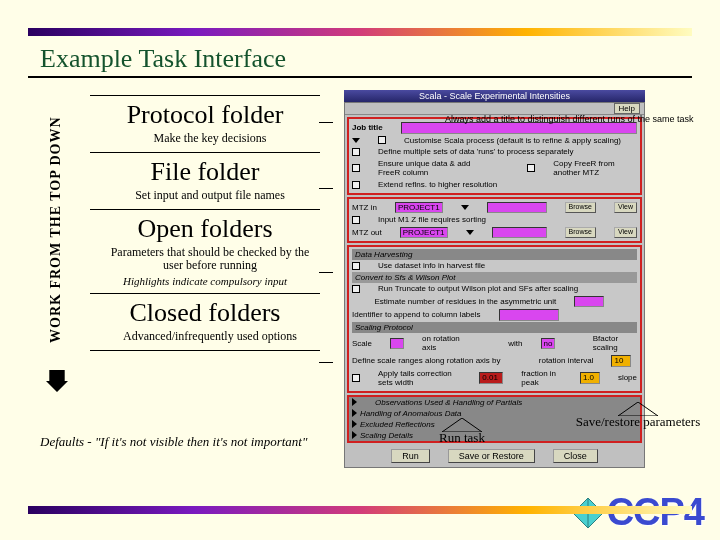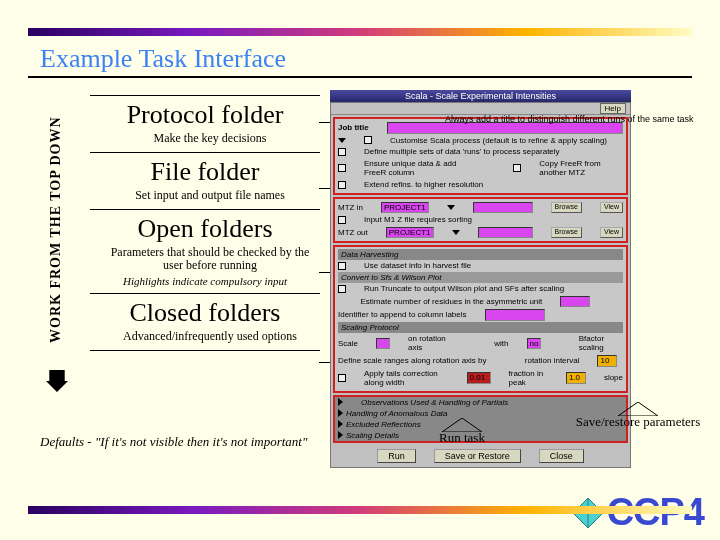--- a/index.html
+++ b/index.html
@@ -1,31 +1,31 @@
 <!DOCTYPE html>
 <html><head>
 <meta charset="utf-8">
 <style>
   * { box-sizing: border-box; margin: 0; padding: 0; }
   body { width: 720px; height: 540px; background: #fffee8; font-family: "Times New Roman", serif; position: relative; overflow: hidden; }
   .gradbar { height: 8px; background: linear-gradient(90deg, #2a0060 0%, #7a1abf 25%, #d23c7a 50%, #ffb300 75%, #fffcc0 100%); }
   .top-gradbar { margin: 28px 28px 0 28px; }
   .bottom-gradbar { position: absolute; left: 28px; right: 28px; bottom: 26px; }
-  .title { font-size: 26px; margin: 8px 0 0 40px; color: #3b82f6; }
+  .title { font-size: 26px; margin: 8px 0 0 40px; color: #14532d; }
   .underline { height: 2px; background: #000; margin: 2px 28px 8px 28px; }
   .vtext { writing-mode: vertical-rl; text-orientation: mixed; transform: rotate(180deg); font-weight: bold; font-size: 14px; letter-spacing: 1px; position: absolute; left: 48px; top: 100px; height: 260px; text-align:center;}
   .arrowdown { position: absolute; left: 46px; top: 370px; width: 22px; height: 22px; }
   .arrowdown svg { width: 22px; height: 22px; }
   .leftcol { position: absolute; left: 90px; top: 95px; width: 230px; }
   .folderbox { border-top: 1px solid #000; padding: 4px 4px 6px 4px; text-align: center; position: relative; }
   .folderbox.last { border-bottom: 1px solid #000; }
   .fb-title { font-size: 26px; }
   .fb-sub { font-size: 12px; margin-top: 2px; line-height: 1.15; margin-left: 10px; }
   .fb-note { font-size: 11px; font-style: italic; margin-top: 2px; }
-  .rightcol { position: absolute; left: 330px; top: 90px; width: 301px; }
+  .rightcol { position: absolute; left: 344px; top: 90px; width: 301px; }
   .wtitle { background: linear-gradient(180deg,#4a4aa0,#26266a); color:#fff; font-size:9px; padding:1px 4px; text-align:center; font-family: Arial, sans-serif;}
   .greyui { background:#c0c0c0; font-family: Arial, sans-serif; font-size:8px; color:#000; border:1px solid #777; }
   .help { text-align:right; padding:1px 4px; background:#c0c0c0; border-bottom:1px solid #888;}
   .help span{ background:#d8d8c0; border:1px solid #666; padding:0 4px; font-size:8px;}
   .section { border:2px solid #d02020; margin:2px; padding:2px 3px; background:#c8c8c8; }
   .row { display:flex; align-items:center; gap:18px; padding:1px 0; font-size:8px; line-height:1.2;}
   .tri { width:0;height:0;border-left:5px solid #000;border-top:4px solid transparent;border-bottom:4px solid transparent; flex-shrink:0;}
   .tridown { width:0;height:0;border-top:5px solid #000;border-left:4px solid transparent;border-right:4px solid transparent; flex-shrink:0;}
   .chk { width:8px;height:8px;border:1px solid #000;background:#eee;flex-shrink:0;}
   .inp { background:#d946ef; border:1px inset #888; padding:0 2px; font-size:8px; flex-shrink:0;}
@@ -146,21 +146,21 @@
       <div class="row">&nbsp;&nbsp;<span>Estimate number of residues in the asymmetric unit</span> <span class="inp" style="width:30px">&nbsp;</span></div>
       <div class="row">
           <span>Identifier to append to column labels</span> 
           <span class="inp" style="width:60px">&nbsp;</span>
         </div>
       <div class="hdr">Scaling Protocol</div>
       <div class="row"><span>Scale</span> <span class="inp" style="width:14px">&nbsp;</span> <span>on rotation axis</span> &nbsp;&nbsp; <span>with</span> <span class="inp" style="width:14px">no</span> &nbsp; <span>Bfactor scaling</span></div>
       <div class="row"><span>Define scale ranges along rotation axis by</span> &nbsp; <span>rotation interval</span> <span class="inp" style="background:#f0b000;width:20px">10</span></div>
       <div class="row">
           <span class="chk"></span>
-          <span>Apply tails correction along width</span> 
+          <span>Apply tails correction sets width</span> 
           <span class="inp" style="background:#b91c1c;width:24px">0.01</span> 
           <span>fraction in peak</span> 
           <span class="inp" style="background:#f0b000;width:20px">1.0</span> 
           <span>slope</span>
         </div>
     </div>
 
     <div class="section" style="padding:0">
       <div class="hdr" style="display:flex;align-items:center;gap:18px">
           <span class="tri"></span>

